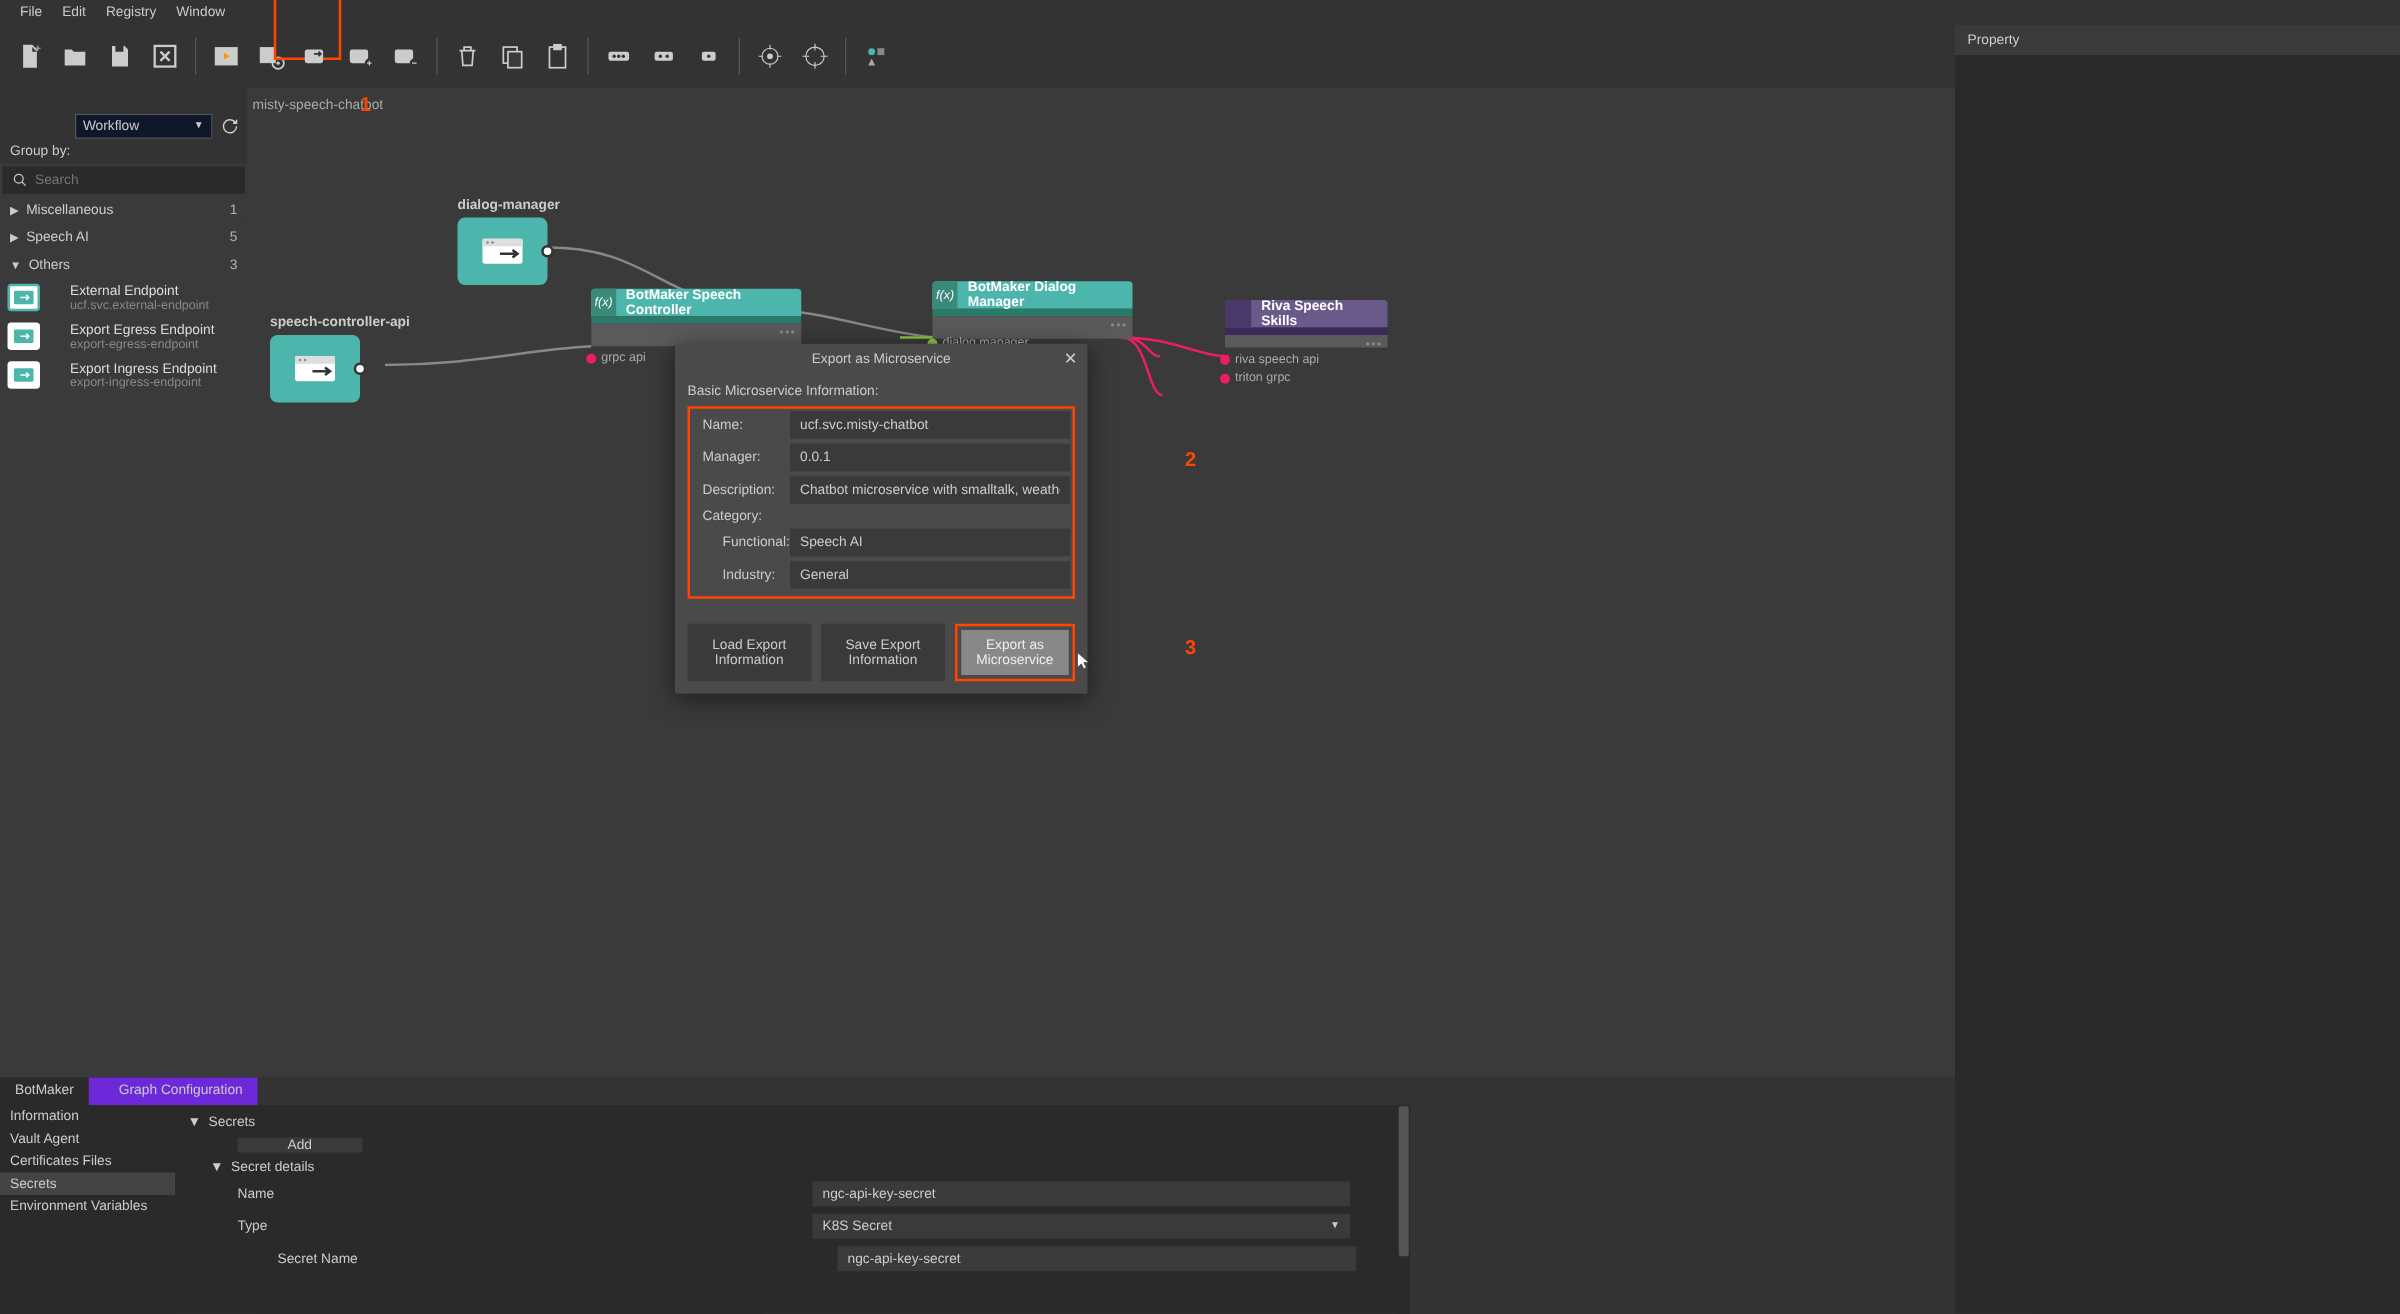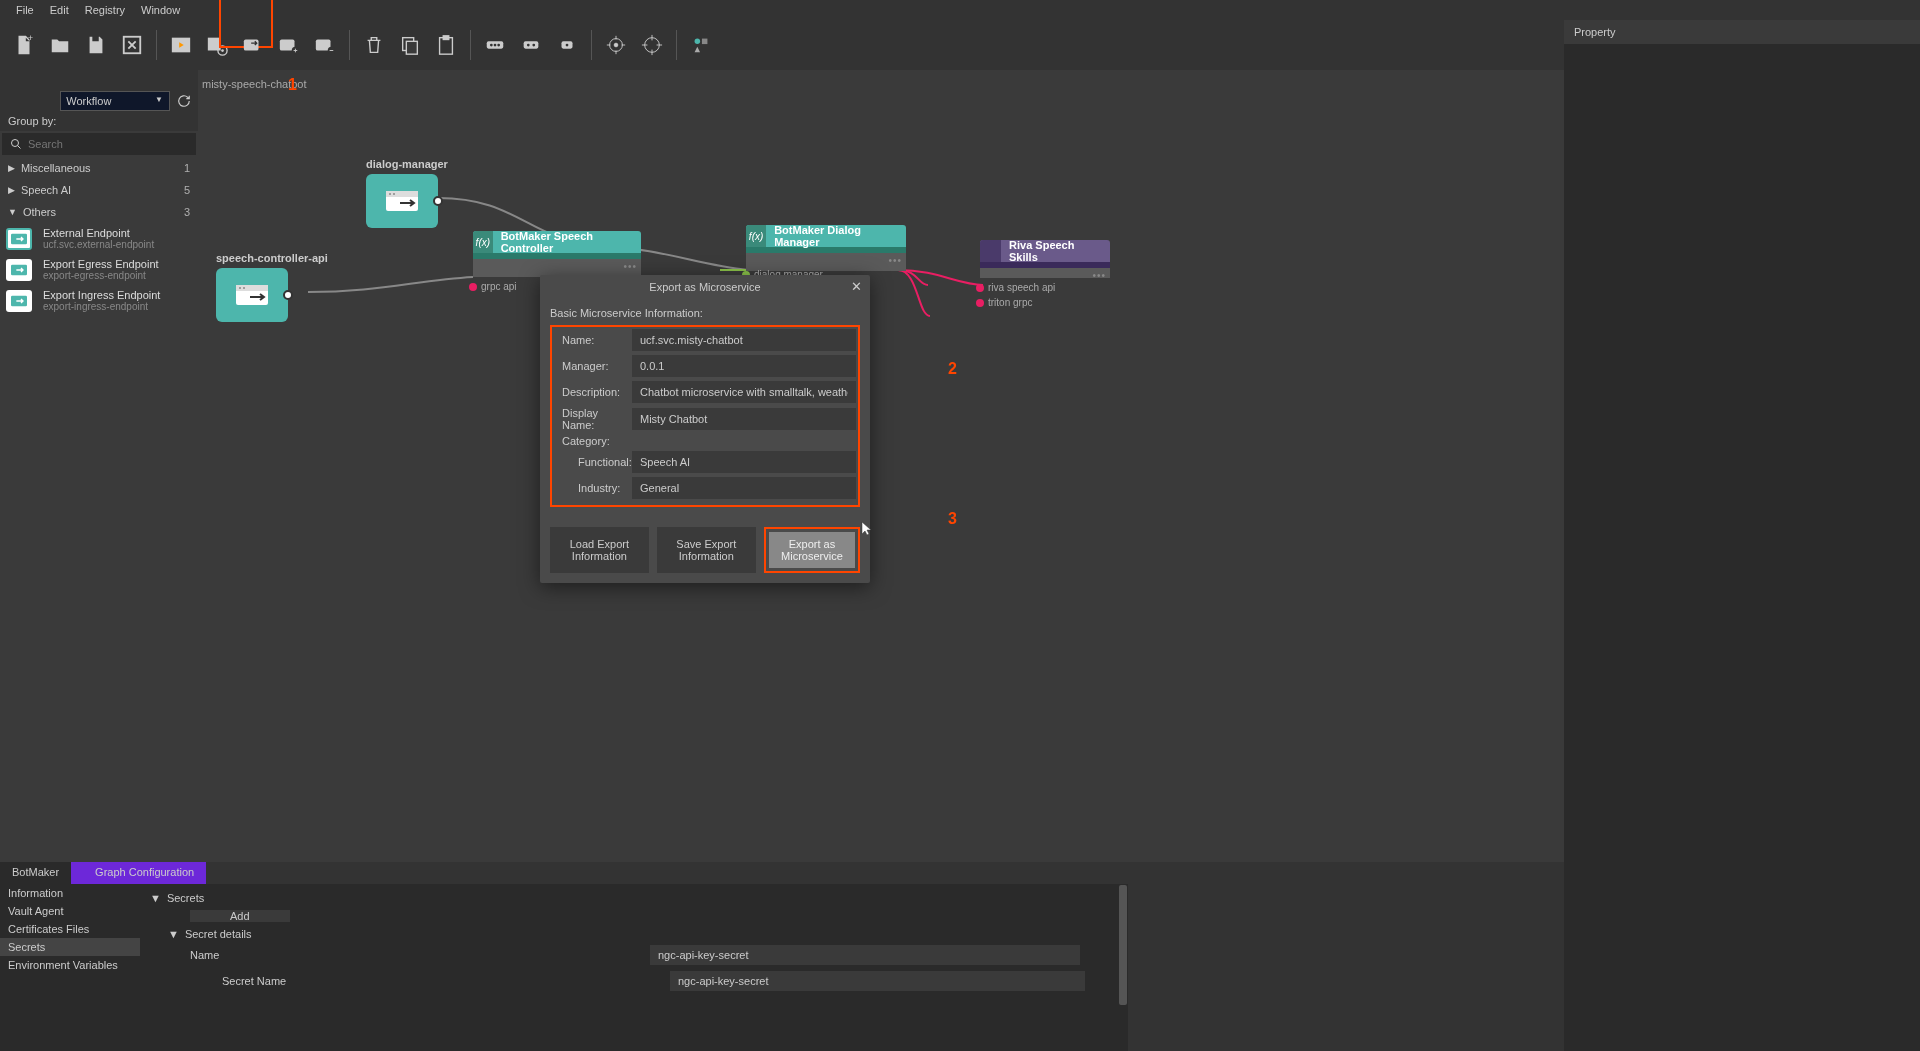--- a/index.html
+++ b/index.html
@@ -30,21 +30,21 @@
 .refresh-btn { width: 20px; height: 20px; display: flex; align-items: center; justify-content: center; cursor: pointer; }
 
 .search-bar { background: #2a2a2a; padding: 5px 8px; display: flex; align-items: center; gap: 6px; margin: 2px; }
 .search-bar input { background: transparent; border: none; color: #ccc; font-size: 11px; flex: 1; outline: none; }
 
 .tree-item { display: flex; align-items: center; padding: 5px 8px; cursor: pointer; background: #3a3a3a; justify-content: space-between; }
 .tree-item-left { display: flex; align-items: center; gap: 6px; }
 .tree-chevron { font-size: 9px; }
 .tree-count { font-size: 11px; opacity: 0.8; }
 
-.endpoint-item { display: flex; align-items: flex-end; padding: 4px 6px; gap: 11px; cursor: pointer; }
+.endpoint-item { display: flex; align-items: flex-start; padding: 4px 6px; gap: 24px; cursor: pointer; }
 .endpoint-icon { width: 26px; height: 22px; background: #ffffff; border-radius: 3px; display: flex; align-items: center; justify-content: center; flex-shrink: 0; }
 .endpoint-icon.teal { border: 2px solid #4db6ac; }
 .endpoint-text { display: flex; flex-direction: column; }
 .endpoint-name { font-size: 11px; color: #ddd; }
 .endpoint-id { font-size: 10px; color: #888; }
 
 
 .canvas { flex: 1; background: #3a3a3a; position: relative; overflow: hidden; }
 .canvas-title { position: absolute; top: 8px; left: 4px; font-size: 11px; color: #aaa; }
 
@@ -439,24 +439,20 @@
               </div>
           <div class="dialog-row">
                 <span class="dialog-label">Manager:</span>
                 <input class="dialog-input" value="0.0.1" style="">
               </div>
           <div class="dialog-row">
                 <span class="dialog-label">Description:</span>
                 <input class="dialog-input" value="Chatbot microservice with smalltalk, weather and maps support" style="">
               </div>
           <div class="dialog-row">
-                <span class="dialog-label">Display Name:</span>
-                <input class="dialog-input" value="Misty Chatbot" style="">
-              </div>
-          <div class="dialog-row">
                 <span class="dialog-label">Category:</span>
               </div>
           <div class="dialog-row">
                 <span class="dialog-label indent">Functional:</span>
                 <input class="dialog-input" value="Speech AI" style="">
               </div>
           <div class="dialog-row">
                 <span class="dialog-label indent">Industry:</span>
                 <input class="dialog-input" value="General" style="">
               </div>
@@ -500,20 +496,25 @@
       <div class="config-section" style="padding-left:18px;">
             <span>▼</span>
             <span>Secret details</span>
           </div>
       <div class="config-field-row">
         <span class="config-field-label">Name</span>
         <div style="width:360px;"></div>
         <input class="config-field-input" value="ngc-api-key-secret" style="">
       </div>
       <div class="config-field-row">
+        <span class="config-field-label">Type</span>
+        <div style="width:360px;"></div>
+        <div class="config-field-select">K8S Secret</div>
+      </div>
+      <div class="config-field-row">
         <span class="config-field-label indent2" style="width:170px;">Secret Name</span>
         <div style="width:350px;"></div>
         <input class="config-field-input" style="width: 415px;" value="ngc-api-key-secret">
       </div>
       <div class="config-field-row">
 
         <div style="width:350px;"></div>
 
       </div>
       

